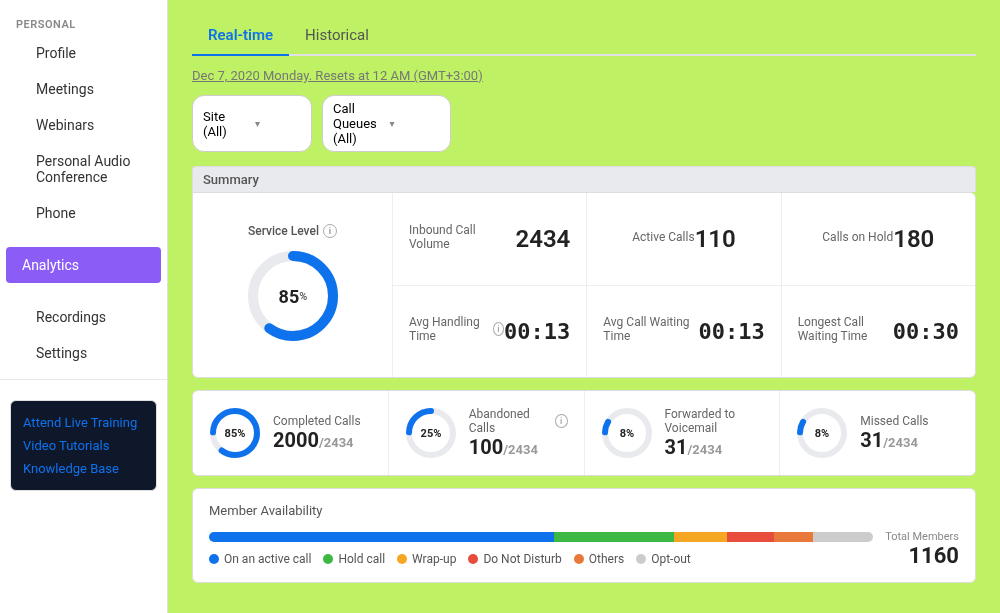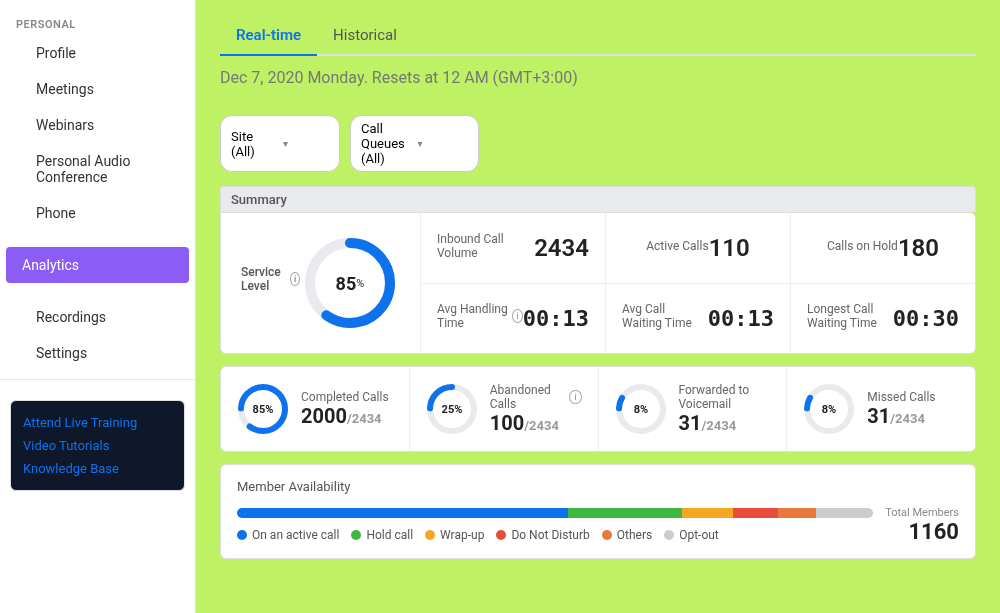--- a/index.html
+++ b/index.html
@@ -1,20 +1,20 @@
 <!DOCTYPE html>
 <html><head>
   <meta charset="utf-8">
   <style>
     * { box-sizing: border-box; margin: 0; padding: 0; }
     body { font-family: -apple-system, BlinkMacSystemFont, 'Segoe UI', Roboto, sans-serif; background: #f0f2f5; display: flex; height: 613px; width: 1000px; overflow: hidden; }
 
     
     #sidebar {
-      width: 196px;
+      width: 168px;
       background: #fff;
       border-right: 1px solid #e0e0e0;
       display: flex;
       flex-direction: column;
       padding-top: 10px;
       flex-shrink: 0;
     }
     .sidebar-section-label {
       font-size: 11px;
       color: #888;
@@ -77,23 +77,24 @@
       margin-bottom: -2px;
     }
     .tab.active {
       color: #0e72ed;
       border-bottom: 2px solid #0e72ed;
       font-weight: 600;
     }
 
     
     .date-bar {
-      font-size: 16px;
+      font-size: 13px;
       color: #777;
-      margin-bottom: 28px;
+      margin-bottom: 12px;
+      text-decoration: underline;
     }
     .filter-row {
       display: flex;
       gap: 10px;
       margin-bottom: 14px;
     }
     .filter-select {
       display: flex;
       align-items: center;
       background: #fff;
@@ -122,23 +123,23 @@
     .stats-grid {
       display: flex;
       border: 1px solid #ddd;
       border-radius: 0 6px 6px 6px;
       background: #fff;
       margin-bottom: 12px;
       overflow: hidden;
     }
     .stats-left {
       width: 200px;
-      padding: 20px;
-      display: flex;
-      flex-direction: row;
+      padding: 31px;
+      display: flex;
+      flex-direction: column;
       align-items: center;
       justify-content: center;
       border-right: 1px solid #eee;
     }
     .stats-right {
       flex: 1;
       display: flex;
       flex-direction: column;
     }
     .stats-row {

